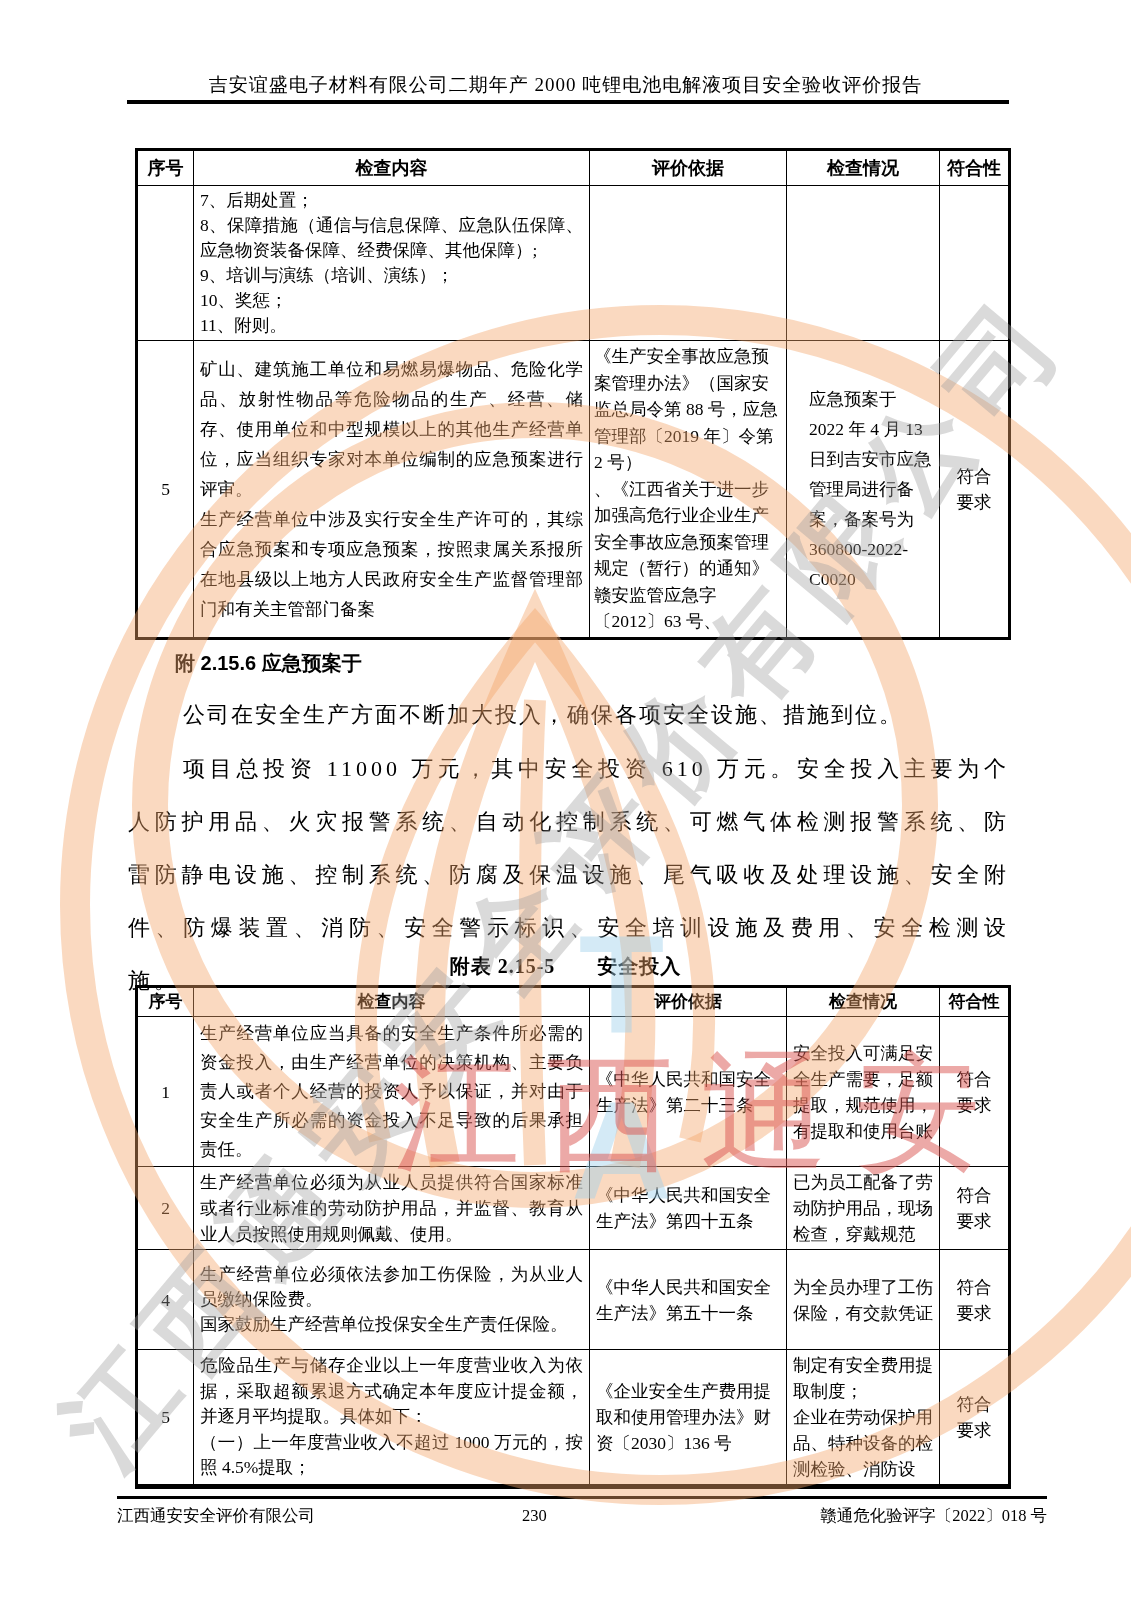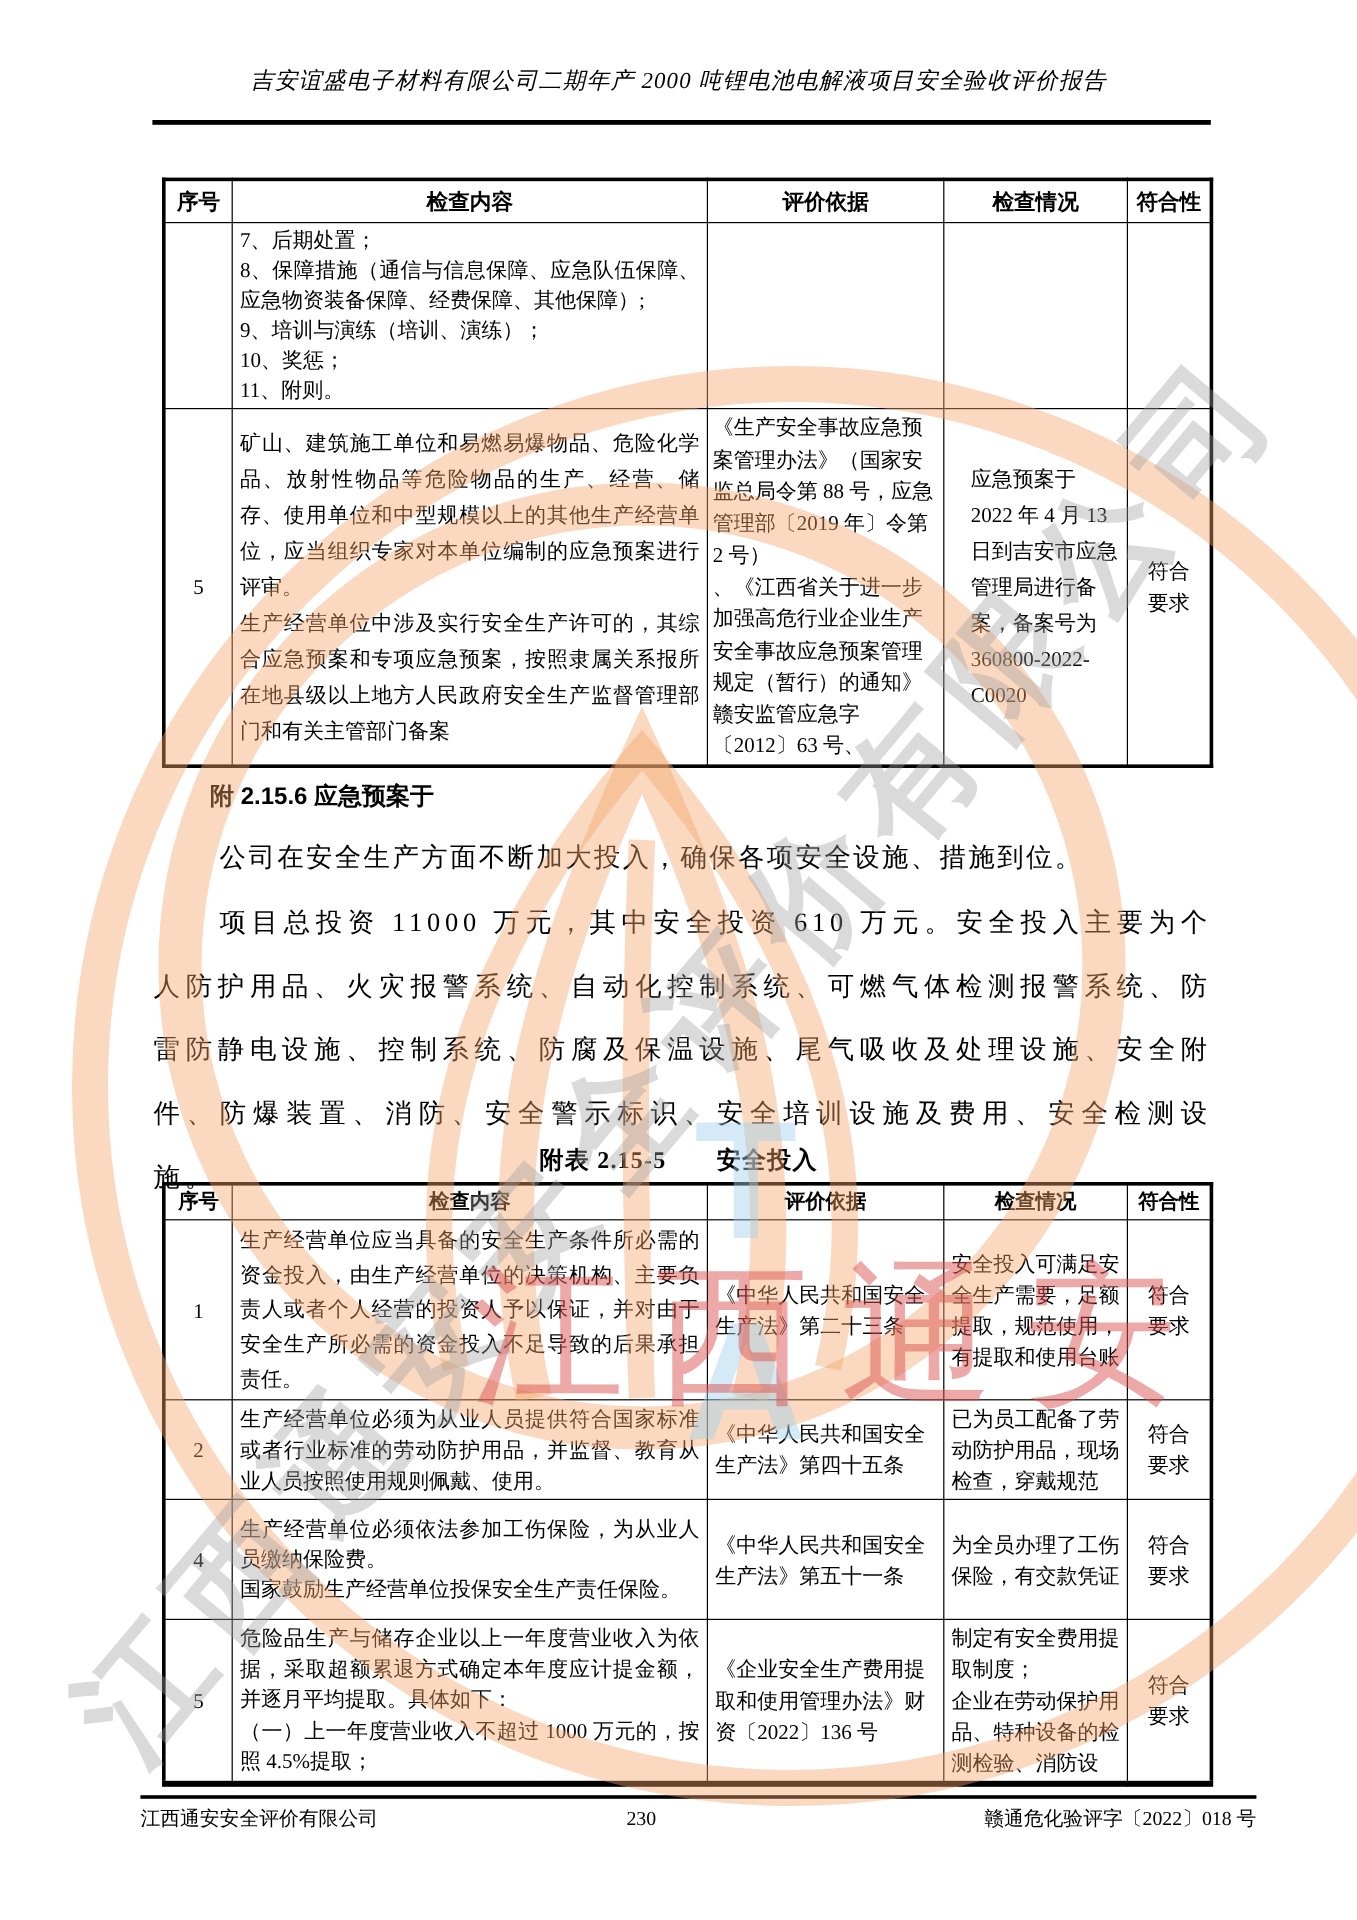--- a/index.html
+++ b/index.html
@@ -2,22 +2,22 @@
 <html><head>
 <meta charset="utf-8">
 <style>
   html,body{margin:0;padding:0;background:#e8e8e8;}
   .page{
     position:relative;width:1131px;height:1600px;margin:0 auto;background:#ffffff;
     font-family:"Liberation Serif","DejaVu Serif",serif;color:#000;overflow:hidden;
   }
   
   .header-title{
-    position:absolute;top:54px;left:0;right:0;text-align:center;
-    font-size:19px;letter-spacing:1px;font-style:italic;
+    position:absolute;top:72px;left:0;right:0;text-align:center;
+    font-size:19px;letter-spacing:1px;
   }
   .header-rule{position:absolute;top:100px;left:127px;width:882px;height:4px;background:#000;}
 
   
   table.doc{
     border-collapse:collapse;table-layout:fixed;position:absolute;left:135px;width:873px;
     border:3px solid #000;background:transparent;
   }
   table.doc th,table.doc td{
     border:1.6px solid #000;vertical-align:middle;overflow:hidden;
@@ -189,21 +189,21 @@
       <td class="c-content preline">生产经营单位必须依法参加工伤保险，为从业人员缴纳保险费。
 国家鼓励生产经营单位投保安全生产责任保险。</td>
       <td class="c-basis">《中华人民共和国安全生产法》第五十一条</td>
       <td class="c-situation">为全员办理了工伤保险，有交款凭证</td>
       <td class="c-conform">符合 要求</td>
     </tr>
     <tr class="row-5">
       <td class="c-seq">5</td>
       <td class="c-content preline">危险品生产与储存企业以上一年度营业收入为依据，采取超额累退方式确定本年度应计提金额，并逐月平均提取。具体如下：
 （一）上一年度营业收入不超过 1000 万元的，按照 4.5%提取；</td>
-      <td class="c-basis">《企业安全生产费用提取和使用管理办法》财资〔2022〕136 号</td>
+      <td class="c-basis">《企业安全生产费用提取和使用管理办法》财资〔2030〕136 号</td>
       <td class="c-situation preline">制定有安全费用提取制度；
 企业在劳动保护用品、特种设备的检测检验、消防设</td>
       <td class="c-conform">符合 要求</td>
     </tr>
   </tbody>
     </table>
 
   <div class="footer-rule"></div>
   <div class="footer">
     <span class="f-left">江西通安安全评价有限公司</span>

